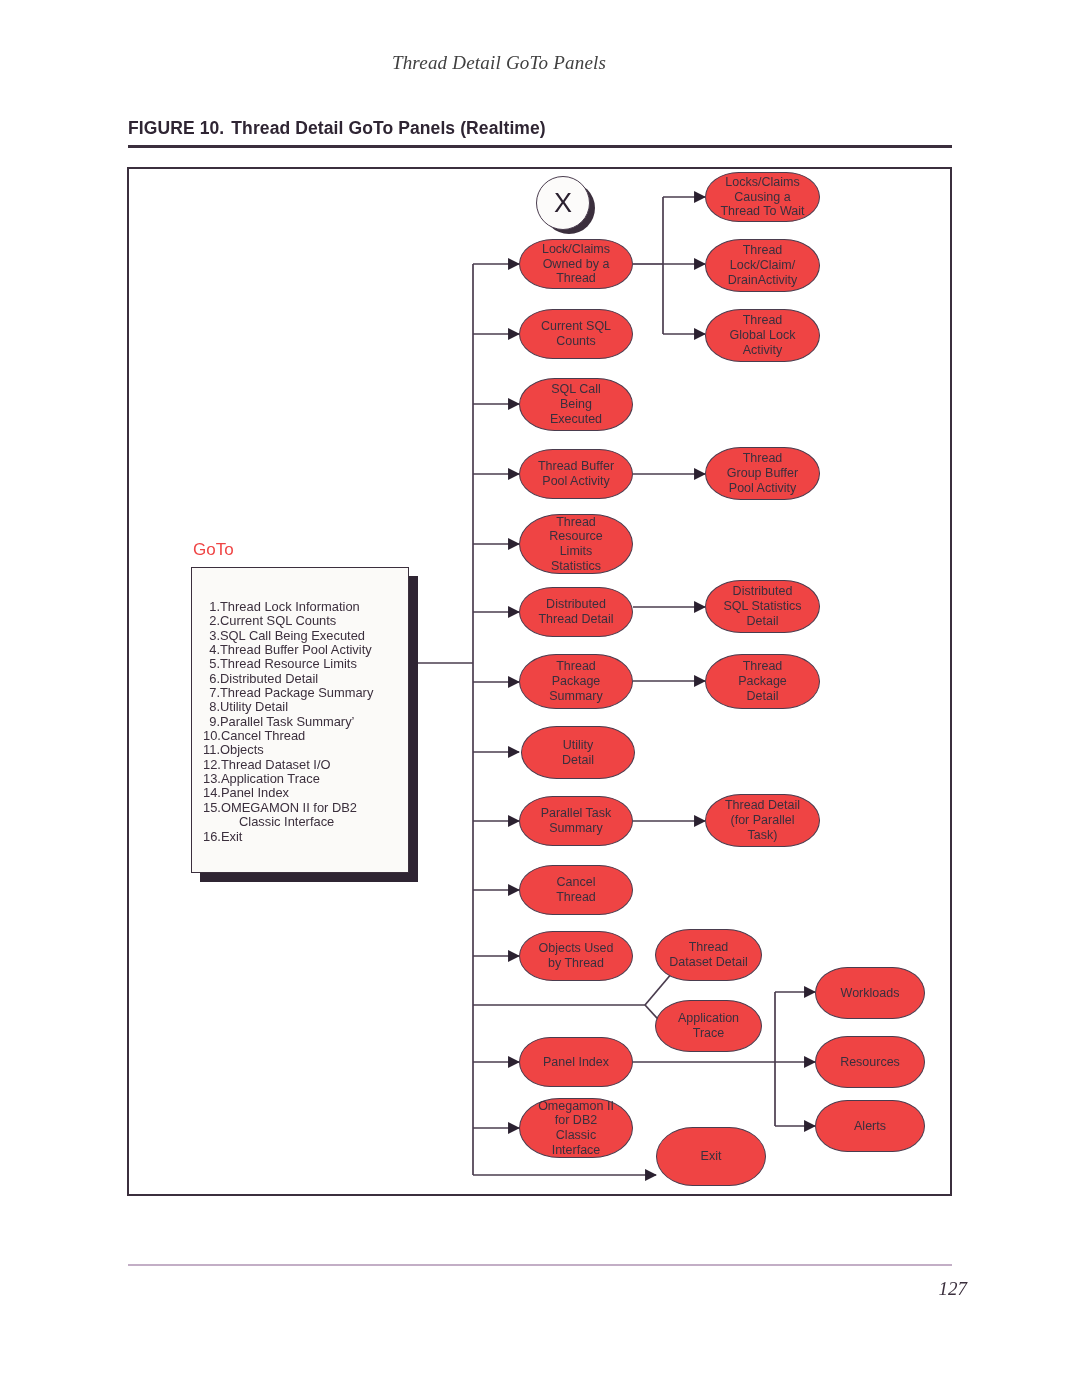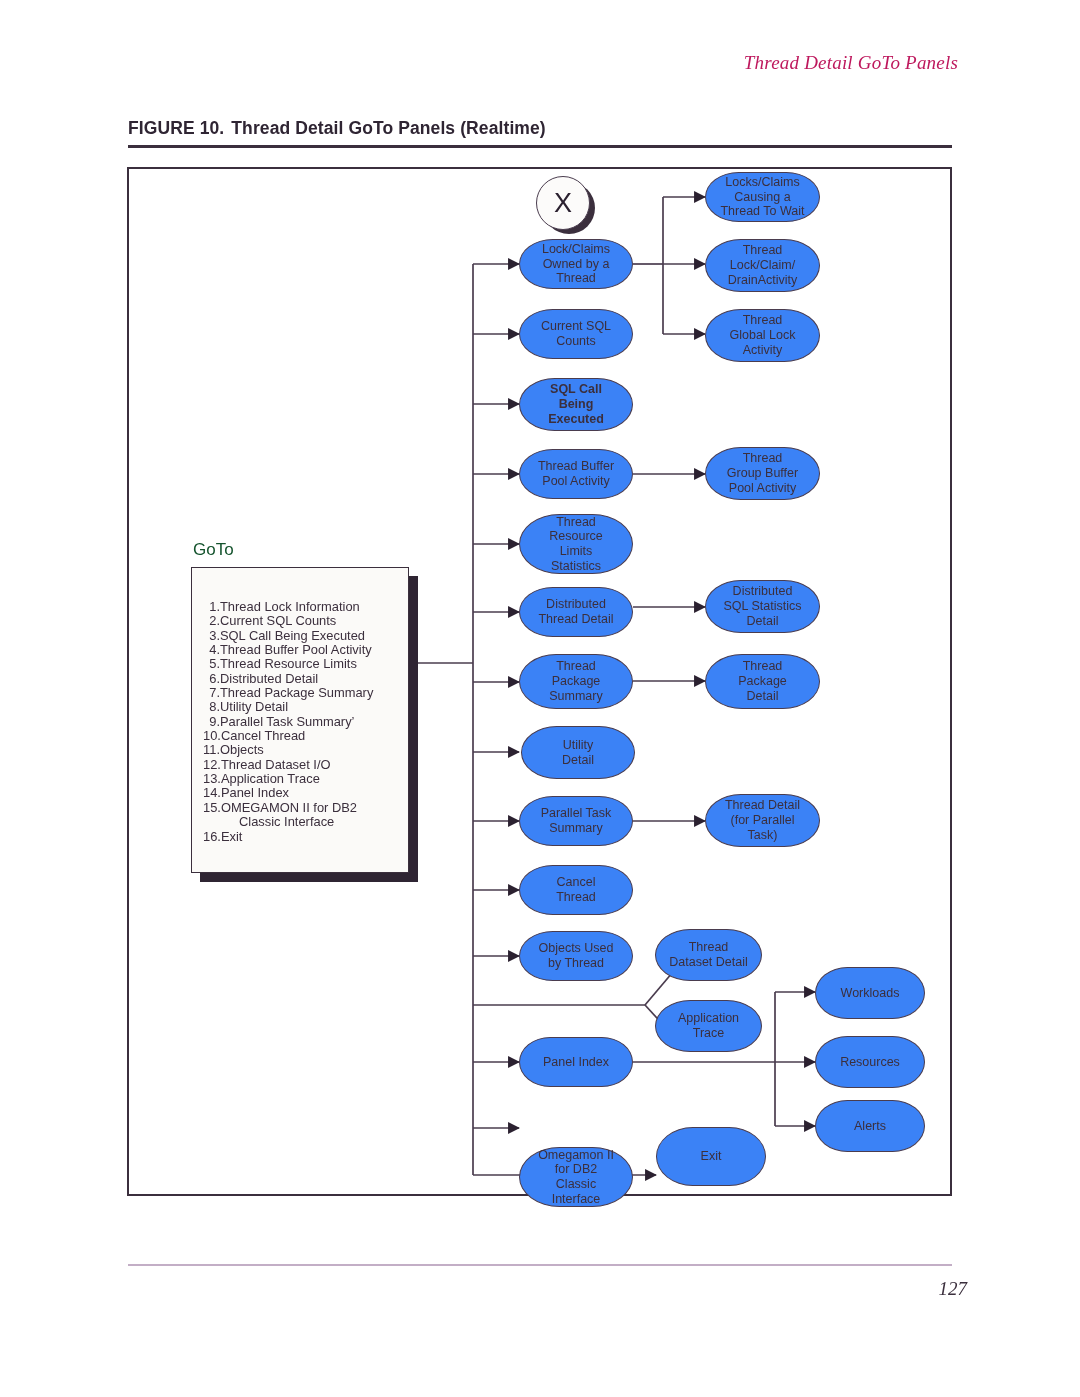--- a/index.html
+++ b/index.html
@@ -1,59 +1,59 @@
 <!DOCTYPE html>
 <html><head>
 <meta charset="utf-8">
 <style>
   html,body{margin:0;padding:0;background:#ffffff;}
   body{width:1080px;height:1397px;position:relative;
        font-family:"Liberation Sans","DejaVu Sans",sans-serif;
        color:#3b2f3d;-webkit-font-smoothing:antialiased;}
 
   
-  #running-head{position:absolute;left:0;top:52px;width:958px;text-align:right;
+  #running-head{position:absolute;left:0;top:52px;width:958px;text-align:center;
        font-family:"Liberation Serif","DejaVu Serif",serif;font-style:italic;
-       font-size:19px;color:#be185d;letter-spacing:.2px;}
+       font-size:19px;color:#404040;letter-spacing:.2px;padding-left:20px;}
 
   
   #figure-caption{position:absolute;left:128px;top:118px;
        font-size:17.5px;font-weight:bold;color:#2f2533;letter-spacing:.1px;
        white-space:nowrap;}
   #figure-caption .num{margin-right:7px;}
   #caption-rule{position:absolute;left:128px;top:145px;width:824px;height:3px;
        background:#3b2f3d;}
 
   
   #diagram-frame{position:absolute;left:127px;top:167px;width:825px;height:1029px;
        border:2px solid #3b2f3d;box-sizing:border-box;background:#fff;}
 
   
   #wires{position:absolute;left:0;top:0;width:1080px;height:1397px;
        pointer-events:none;}
 
   
   .node{position:absolute;box-sizing:border-box;
-       border:1.6px solid #4a3c4e;background:#3b82f6;
+       border:1.6px solid #4a3c4e;background:#ef4444;
        display:flex;align-items:center;justify-content:center;text-align:center;
        font-size:12.5px;line-height:1.18;color:#3b2f3d;
        border-radius:46px/34px;padding:2px 4px;}
   .node.wide{border-radius:40px/32px;}
 
   
   #x-badge{position:absolute;left:536px;top:176px;width:52px;height:52px;}
   #x-badge .shadow{position:absolute;left:7px;top:6px;width:52px;height:52px;
        border-radius:50%;background:#3b2f3d;}
   #x-badge .disc{position:absolute;left:0;top:0;width:52px;height:52px;
        border-radius:50%;background:#fcfbfa;border:1.6px solid #4a3c4e;
        display:flex;align-items:center;justify-content:center;
        font-size:27px;color:#2b2130;line-height:1;}
 
   
-  #goto-label{position:absolute;left:193px;top:540px;font-size:17px;color:#14532d;}
+  #goto-label{position:absolute;left:193px;top:540px;font-size:17px;color:#ef4444;}
   #goto-shadow{position:absolute;left:200px;top:576px;width:218px;height:306px;
        background:#2f2533;}
   #goto-box{position:absolute;left:191px;top:567px;width:218px;height:306px;
        background:#fbfaf8;border:1.5px solid #3b2f3d;box-sizing:border-box;}
   #goto-list{position:absolute;left:203px;top:600px;width:206px;
        font-size:12.9px;line-height:14.35px;color:#3b2f3d;}
   #goto-list .row{display:flex;white-space:nowrap;}
   #goto-list .row .n{display:inline-block;text-align:right;min-width:17px;}
   #goto-list .row .dot{margin-right:2px;}
   #goto-list .row.cont{padding-left:36px;}
@@ -207,21 +207,21 @@
       <span class="dot">Exit</span>
     </div>
   </div>
 
 <div class="node" style="left:519px;top:239px;width:114px;height:50px;">
     <span>Lock/Claims<br>Owned by a<br>Thread</span>
   </div>
 <div class="node" style="left:519px;top:309px;width:114px;height:50px;">
     <span>Current SQL<br>Counts</span>
   </div>
-<div class="node" style="left:519px;top:378px;width:114px;height:53px;font-weight:bold;">
+<div class="node" style="left:519px;top:378px;width:114px;height:53px;">
     <span>SQL Call<br>Being<br>Executed</span>
   </div>
 <div class="node" style="left:519px;top:449px;width:114px;height:50px;">
     <span>Thread Buffer<br>Pool Activity</span>
   </div>
 <div class="node" style="left:519px;top:514px;width:114px;height:60px;">
     <span>Thread<br>Resource<br>Limits<br>Statistics</span>
   </div>
 <div class="node" style="left:519px;top:587px;width:114px;height:50px;">
     <span>Distributed<br>Thread Detail</span>
@@ -237,21 +237,21 @@
   </div>
 <div class="node" style="left:519px;top:865px;width:114px;height:50px;">
     <span>Cancel<br>Thread</span>
   </div>
 <div class="node" style="left:519px;top:931px;width:114px;height:50px;">
     <span>Objects Used<br>by Thread</span>
   </div>
 <div class="node wide" style="left:519px;top:1037px;width:114px;height:50px;">
     <span>Panel Index</span>
   </div>
-<div class="node" style="left:519px;top:1147px;width:114px;height:60px;">
+<div class="node" style="left:519px;top:1098px;width:114px;height:60px;">
     <span>Omegamon II<br>for DB2<br>Classic<br>Interface</span>
   </div>
 
 <div class="node" style="left:705px;top:172px;width:115px;height:50px;">
     <span>Locks/Claims<br>Causing a<br>Thread To Wait</span>
   </div>
 <div class="node" style="left:705px;top:239px;width:115px;height:53px;">
     <span>Thread<br>Lock/Claim/<br>DrainActivity</span>
   </div>
 <div class="node" style="left:705px;top:309px;width:115px;height:53px;">

